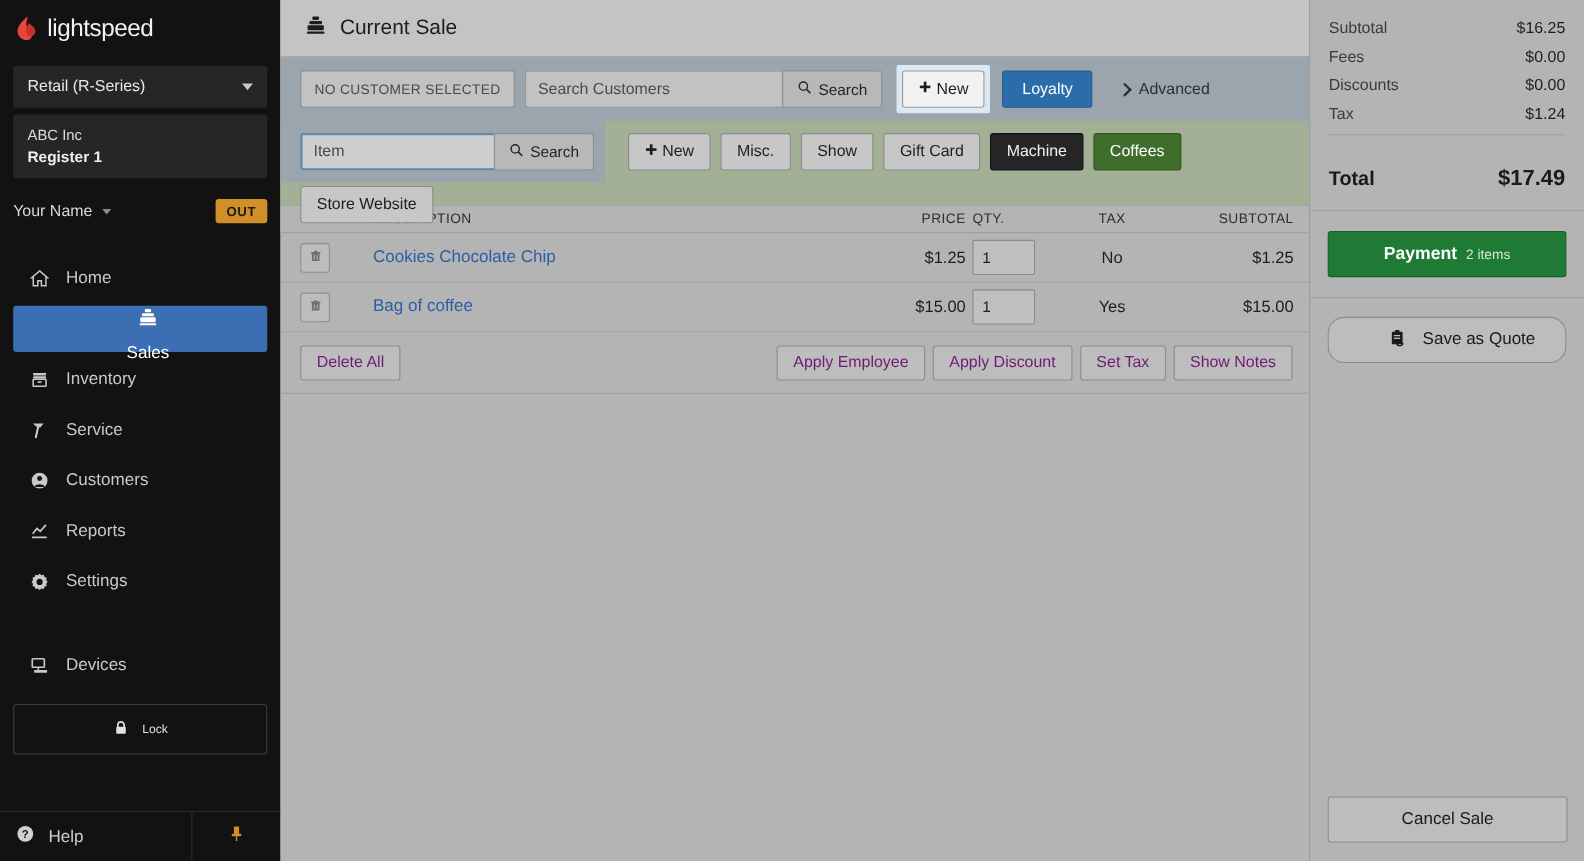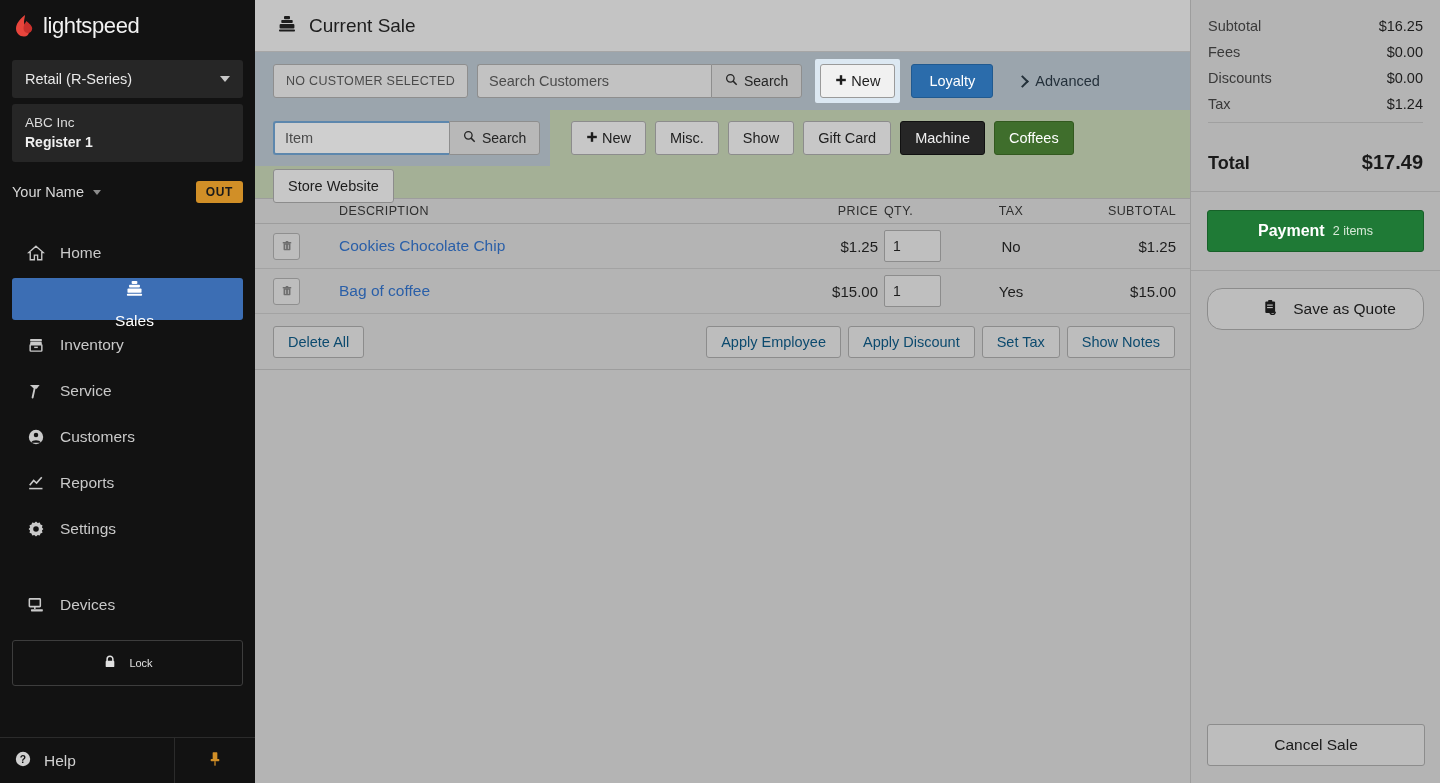--- a/index.html
+++ b/index.html
@@ -133,21 +133,21 @@
     height: 34px; background: #2b6cab; border: 1px solid #1f5party; border: 1px solid #215a90;
     border-radius: 3px; display: flex; align-items: center; padding: 0 17px;
     font-size: 14.5px; color: #ffffff; cursor: pointer; margin-left: 2px;
   }
   .adv-link {
     display: flex; align-items: center; gap: 8px; margin-left: 16px;
     font-size: 14.5px; color: #24303a; cursor: pointer;
   }
 
   
-  .item-band { position: relative; height: 88px; background: #a4b096; }
+  .item-band { position: relative; height: 76px; background: #a4b096; }
   .item-search-zone {
     position: absolute; left: 0; top: 0; width: 295px; height: 56px;
     background: #9ba5ad;
   }
   .item-search-group {
     position: absolute; left: 18px; top: 11px; display: flex; height: 34px; z-index: 3;
   }
   .item-input {
     width: 176px; height: 34px; background: #cfcfcf; border: 2px solid #5d87ad;
     border-right: none; border-radius: 3px 0 0 3px; padding: 0 10px;
@@ -202,21 +202,21 @@
     font-family: inherit; outline: none;
   }
 
   .actions-bar {
     height: 56px; display: flex; align-items: center;
     padding: 0 15px 0 18px; border-bottom: 1px solid #9d9d9d;
   }
   .btn-gray {
     height: 32px; background: #bdbdbd; border: 1px solid #8c8c8c; border-radius: 3px;
     display: flex; align-items: center; padding: 0 14px; font-size: 14.5px;
-    color: #0c4a6e; cursor: pointer;
+    color: #701a75; cursor: pointer;
   }
   .actions-right { margin-left: auto; display: flex; gap: 7px; }
 
   
   .right {
     width: 250px; flex: 0 0 250px; height: 783px; background: #b4b4b4;
     border-left: 1px solid #9d9d9d; position: relative;
   }
   .totals { padding: 18px 17px 14px 17px; }
   .tot-row {

